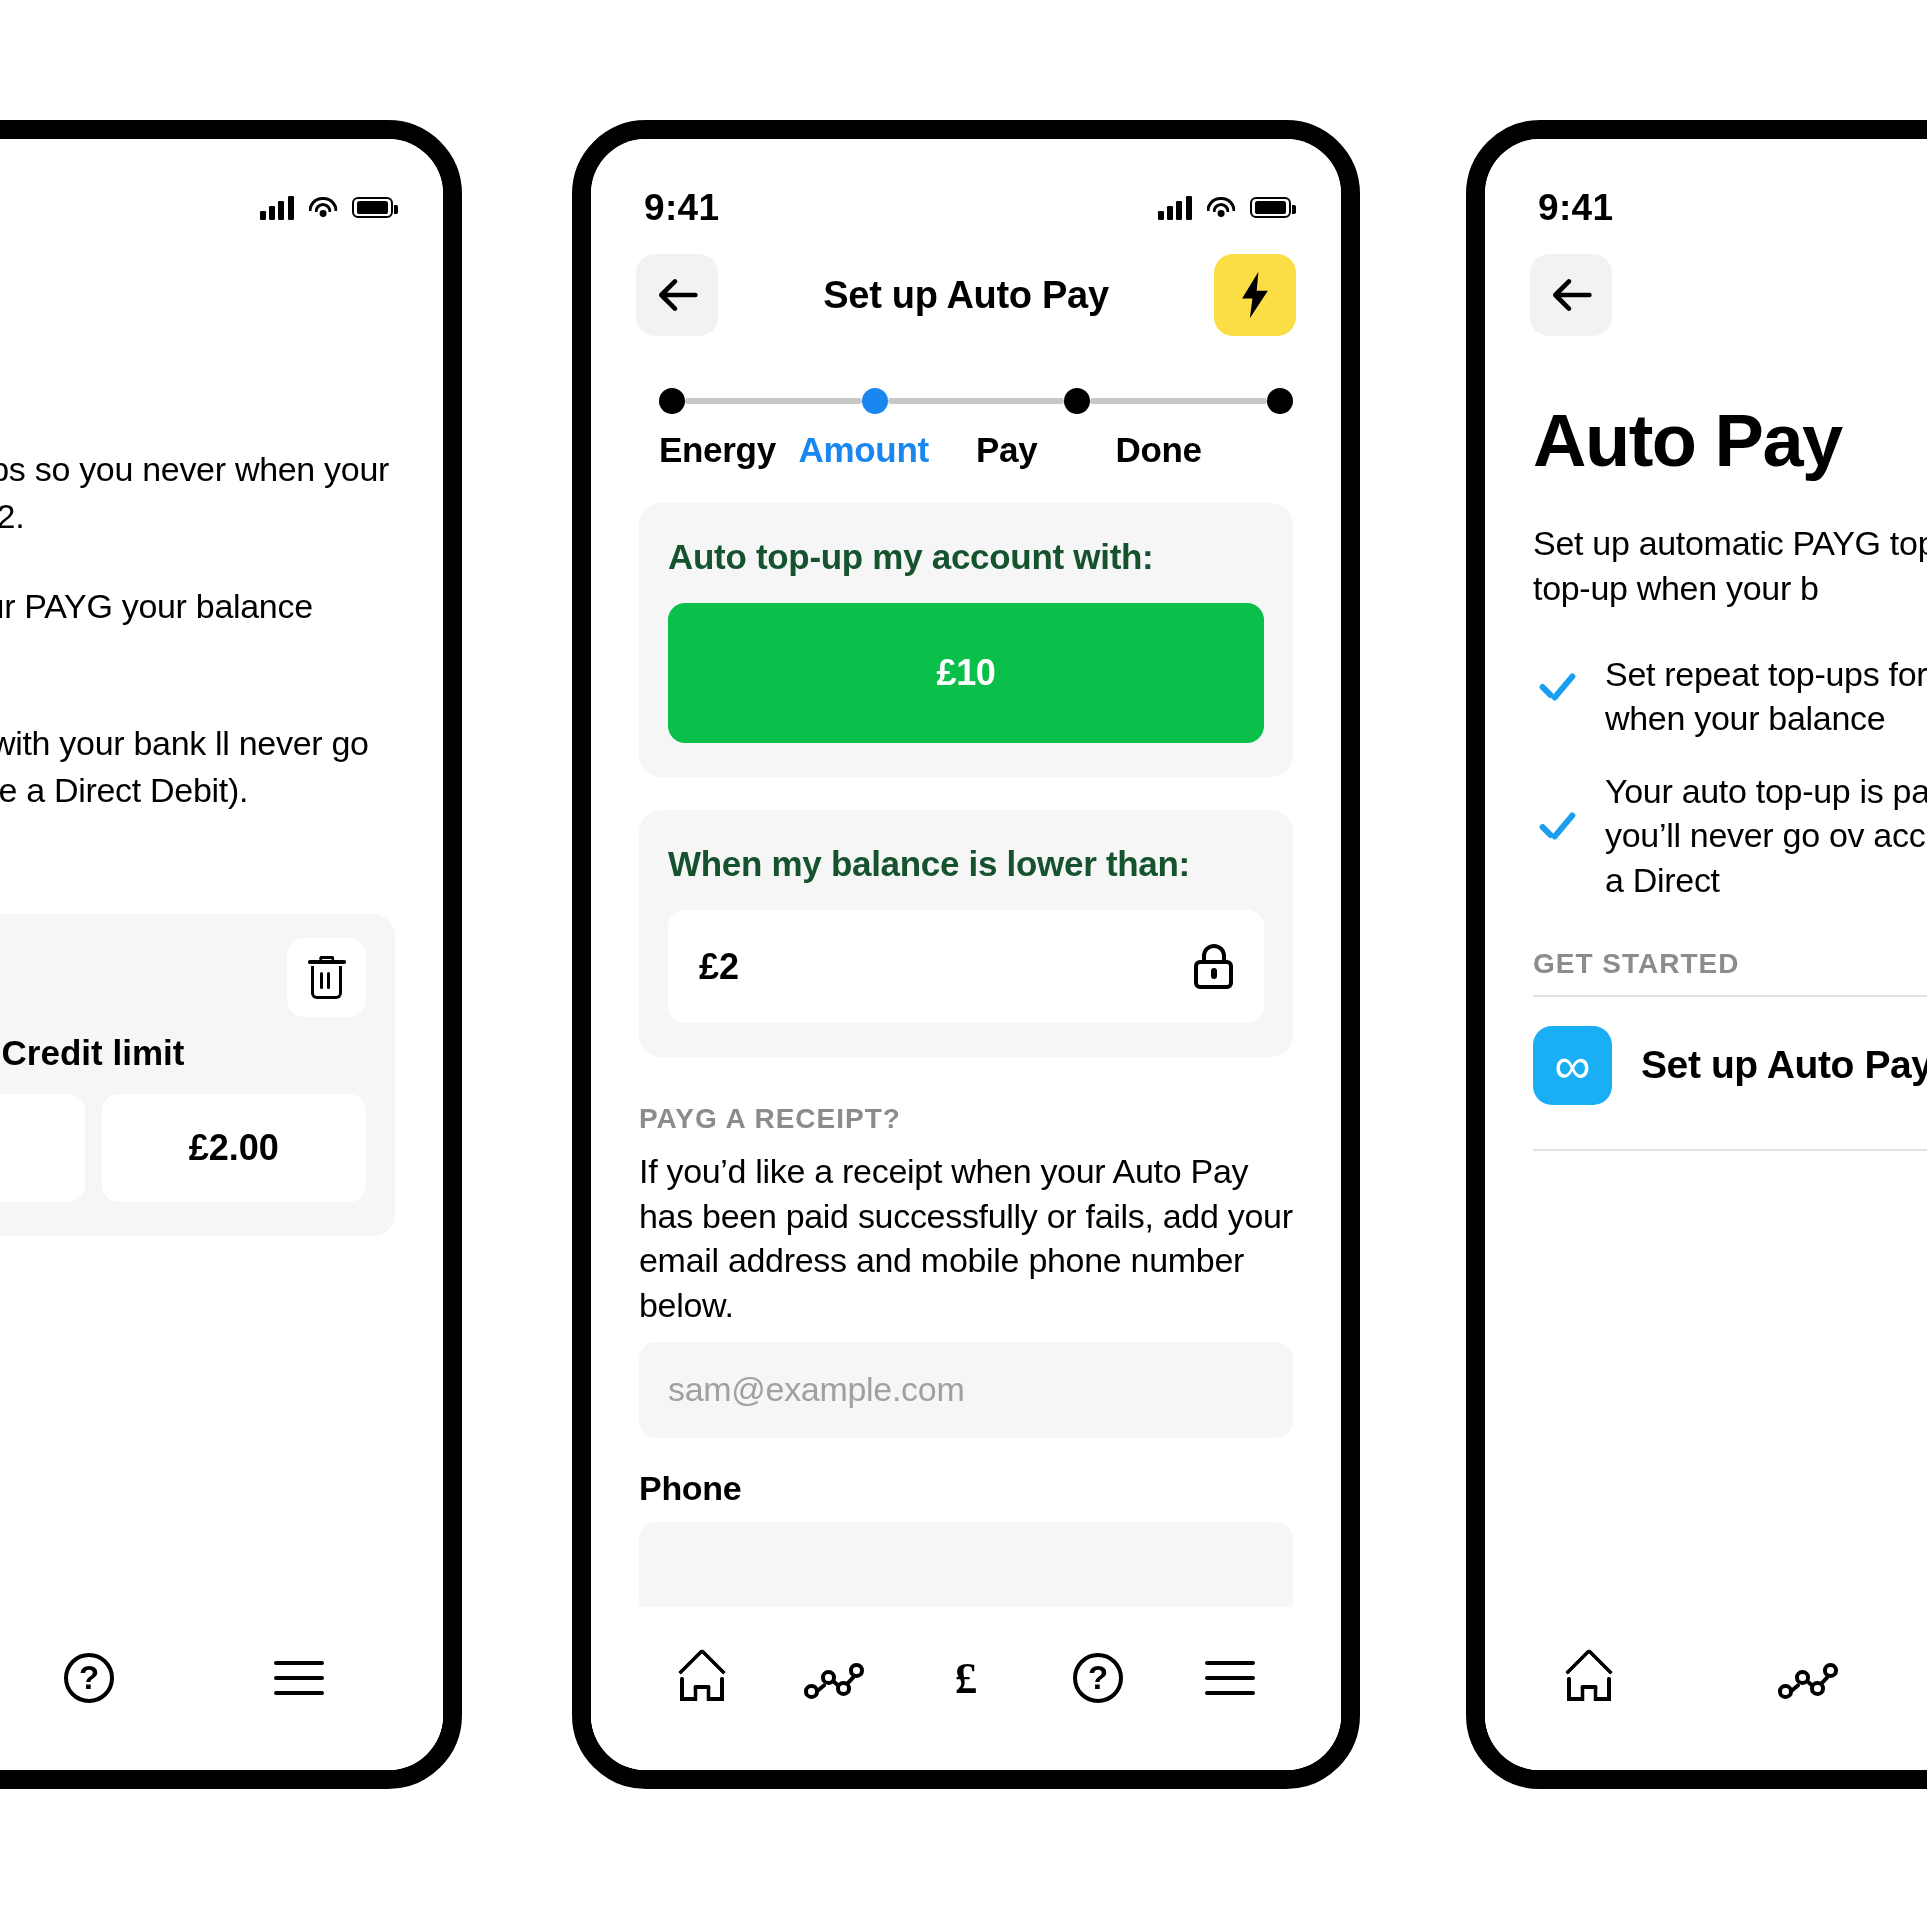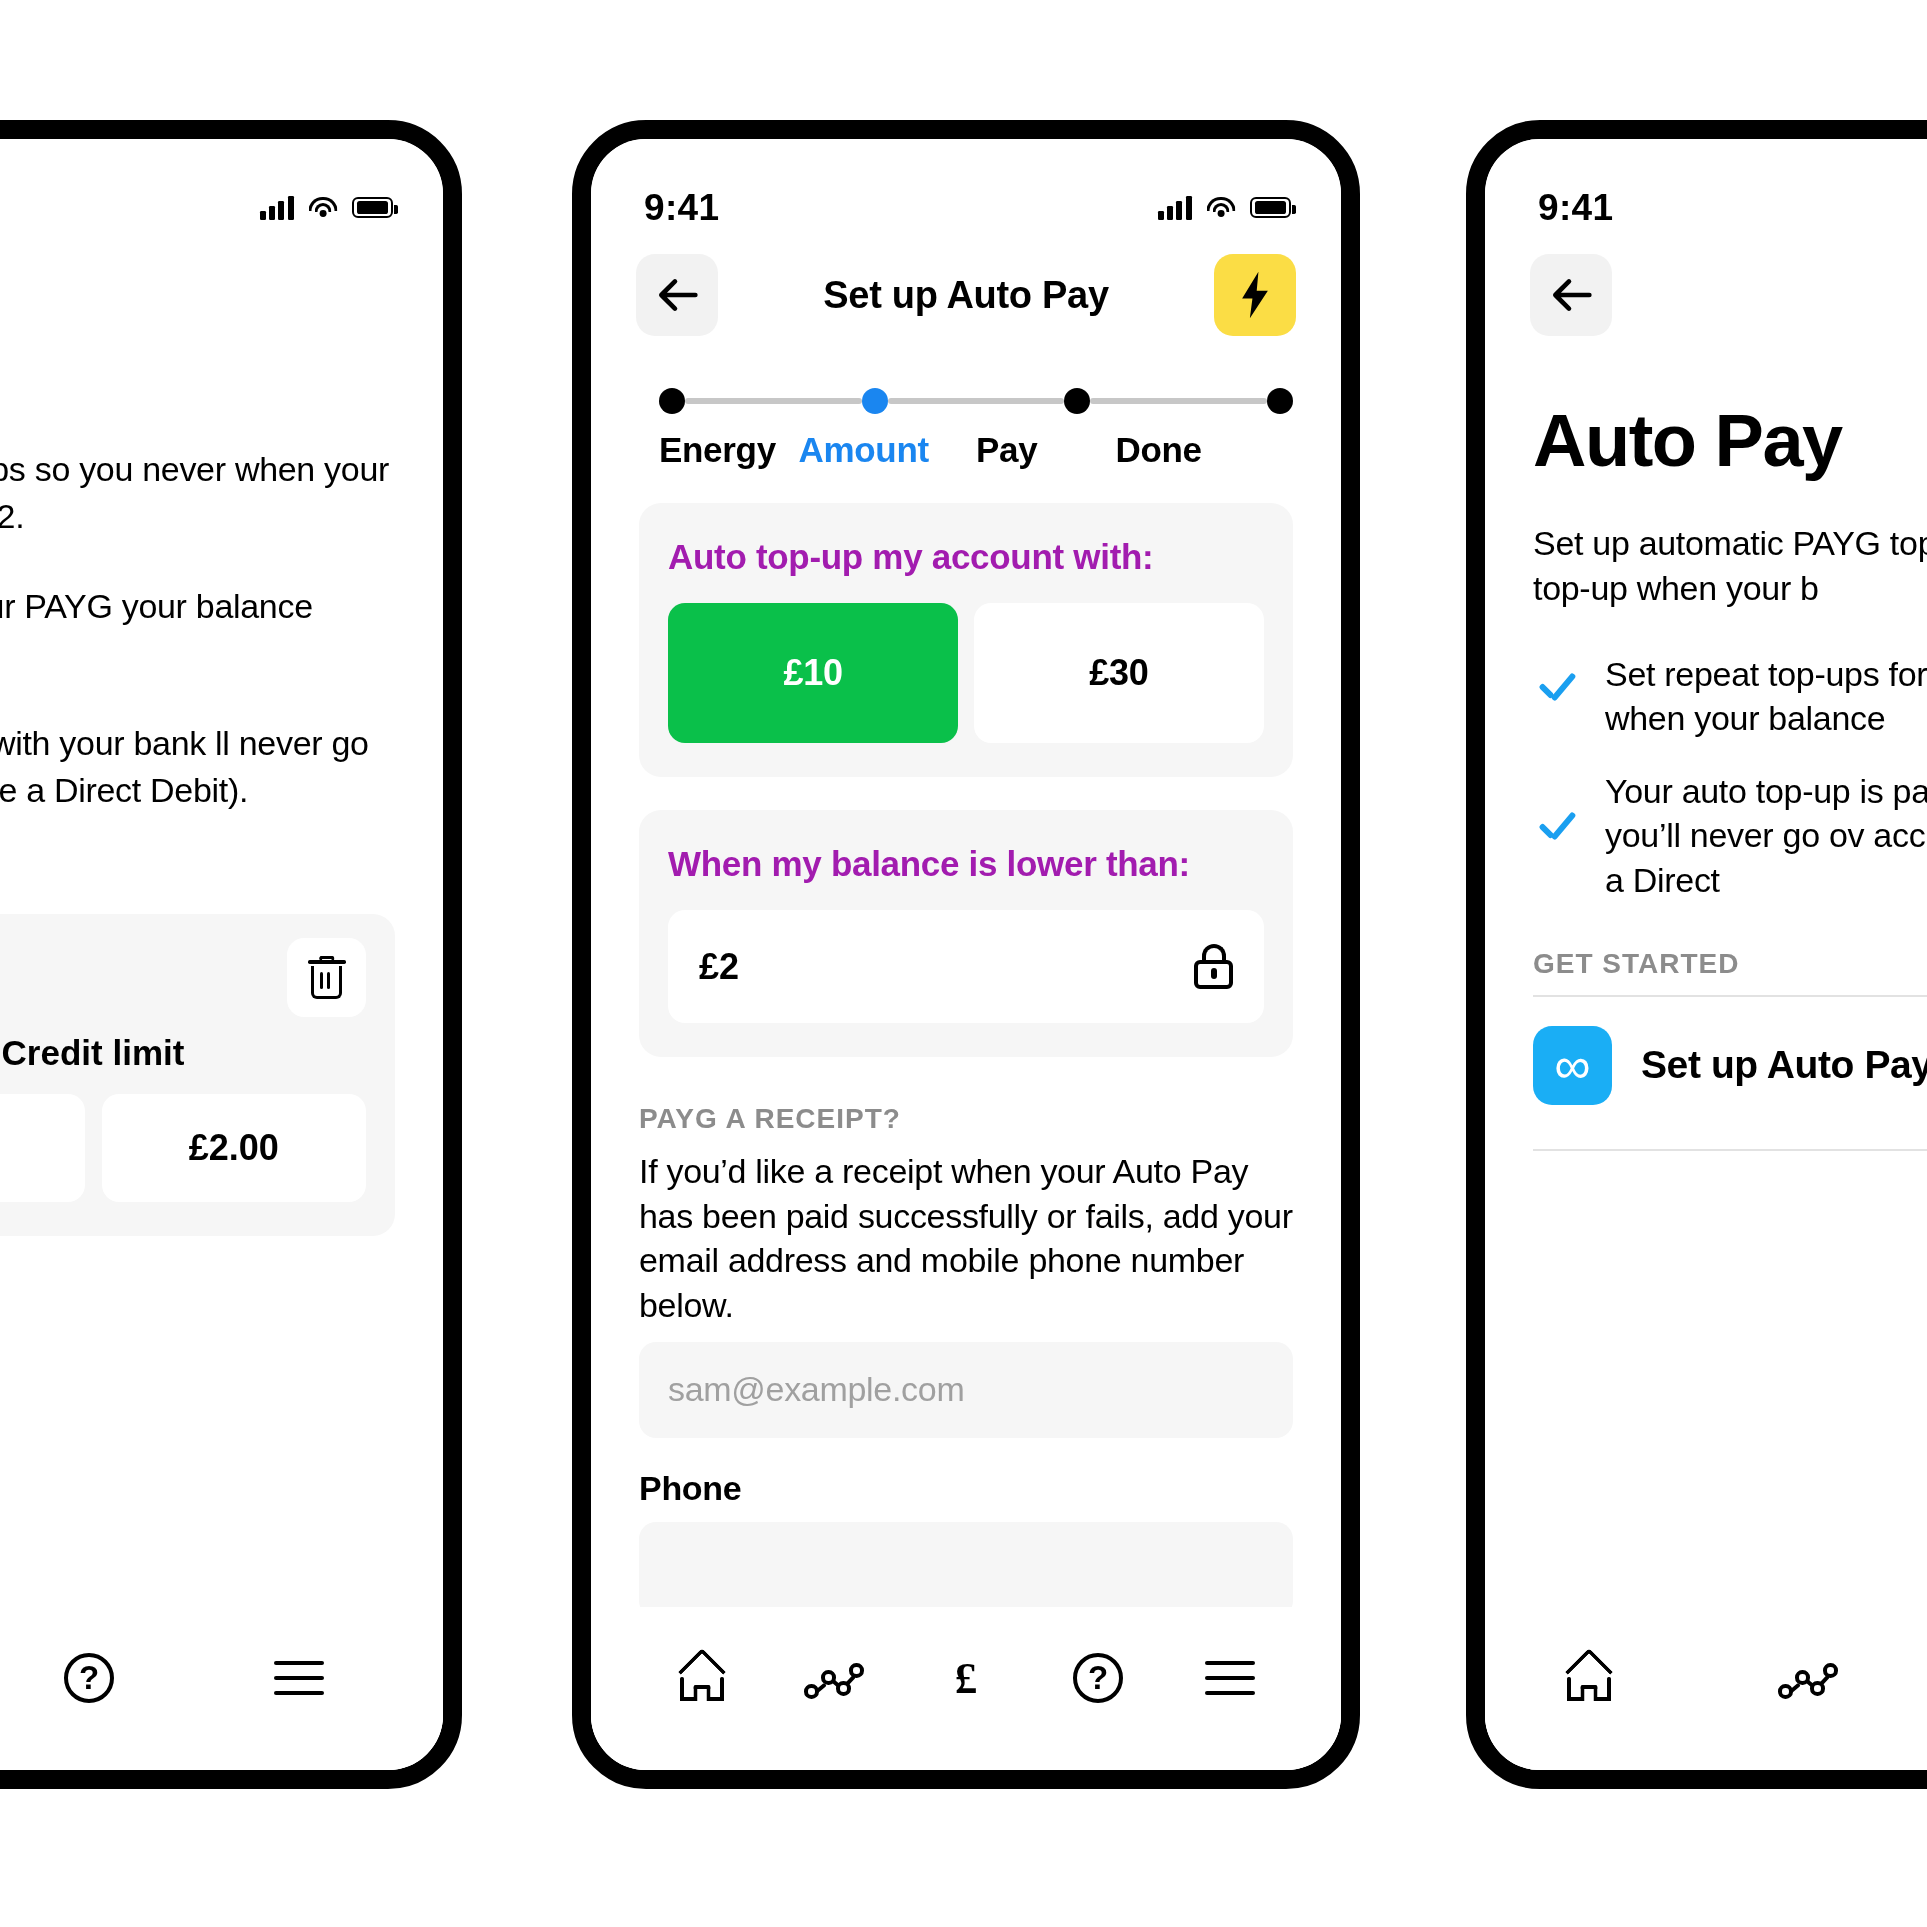--- a/index.html
+++ b/index.html
@@ -61,21 +61,21 @@
   .step-labels span { font-size:35px; font-weight:700; color:#000; letter-spacing:-0.3px; }
   .step-labels span.active { color:#1a86f0; }
   .sl1{ width:22%; text-align:left; }
   .sl2{ width:28%; text-align:left; }
   .sl3{ width:22%; text-align:left; }
   .sl4{ width:28%; text-align:left; }
 
   
   .content { padding:0 48px; }
   .card { background:#f6f6f6; border-radius:22px; padding:34px 29px 34px 29px; margin-top:33px; }
-  .card-title { font-size:35px; font-weight:700; color:#a21caf; letter-spacing:-0.3px; margin-bottom:26px; }
+  .card-title { font-size:35px; font-weight:700; color:#14532d; letter-spacing:-0.3px; margin-bottom:26px; }
 
   .amount-row { display:flex; gap:15.4px; }
   .amount-btn { flex:1 1 0; height:140px; border-radius:17px; background:#ffffff;
                 display:flex; align-items:center; justify-content:center;
                 font-size:36px; font-weight:700; color:#000; letter-spacing:-0.3px; }
   .amount-btn.selected { background:#0ac04a; color:#ffffff; }
 
   .field { height:113px; background:#ffffff; border-radius:17px; display:flex;
            align-items:center; justify-content:space-between; padding:0 31px; }
   .field-value { font-size:36px; font-weight:700; color:#000; }
@@ -299,21 +299,20 @@
           <span class="sl4">Done</span>
         </div>
       </div>
 
       <div class="content">
 
         <div class="card">
           <div class="card-title">Auto top-up my account with:</div>
           <div class="amount-row">
             <div class="amount-btn selected">£10</div>
-            <div class="amount-btn">£30</div>
           </div>
         </div>
 
         <div class="card">
           <div class="card-title">When my balance is lower than:</div>
           <div class="field">
             <span class="field-value">£2</span>
             <span class="lock">
               <span class="shackle"></span>
                 <span class="body"></span>

